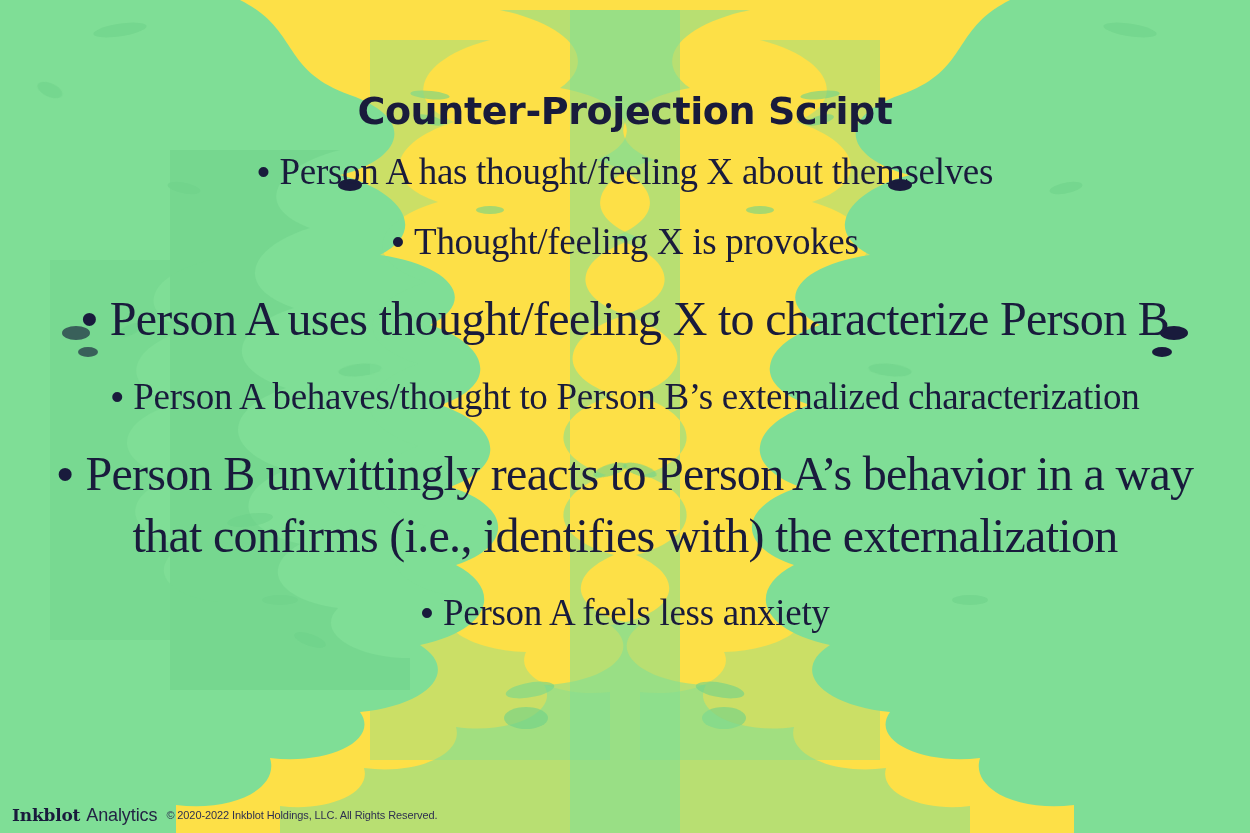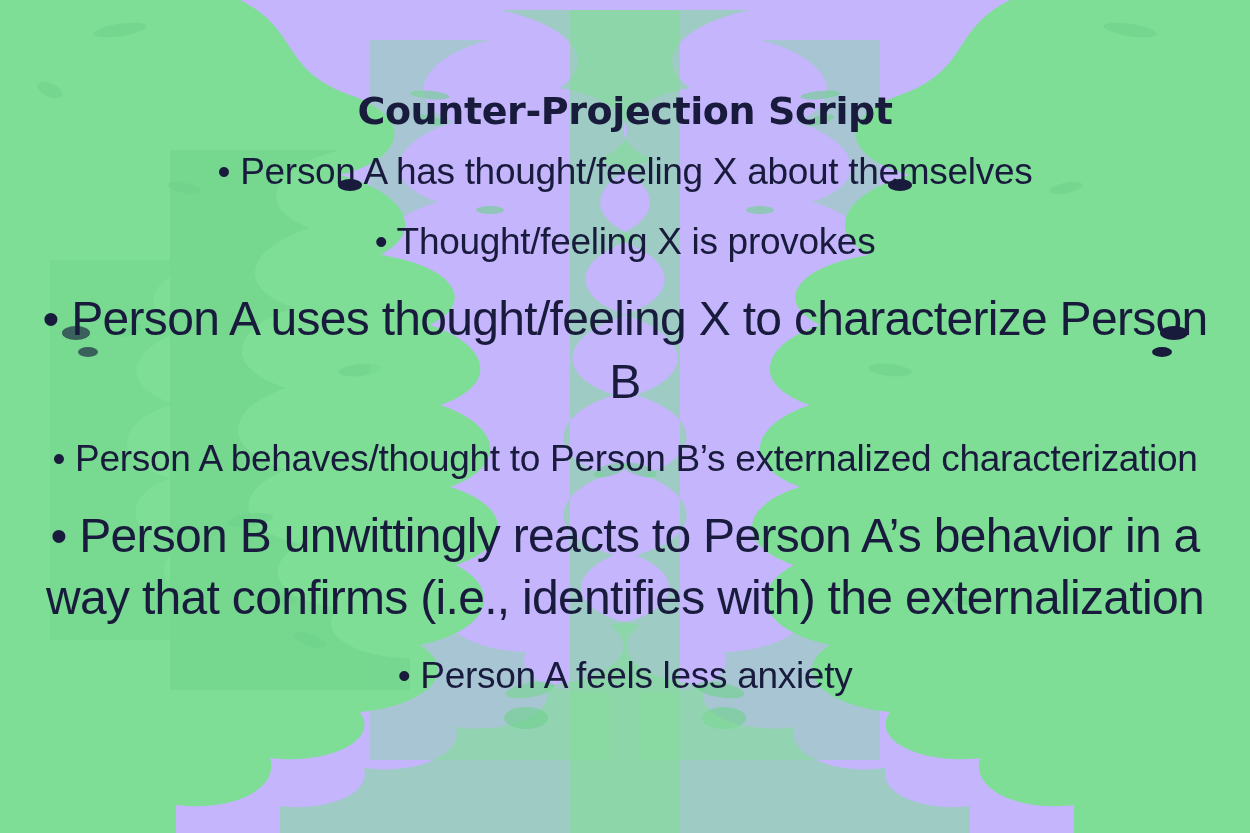--- a/index.html
+++ b/index.html
@@ -10,21 +10,21 @@
   }
   body {
     font-family: "Liberation Sans", sans-serif;
   }
 
   #slide {
     position: relative;
     width: 1250px;
     height: 833px;
     overflow: hidden;
-    background: #c4b5fd;
+    background: #fde047;
   }
 
   
   .blot-layer {
     position: absolute;
     inset: 0;
     pointer-events: none;
   }
   .blot-layer svg {
     display: block;
@@ -78,20 +78,21 @@
   }
   .bullet-item.wide {
     font-size: 48px;
     letter-spacing: -0.7px;
   }
   .bullet-dot {
     display: inline;
   }
   .bullet-text {
     display: inline;
+    font-family: Liberation Serif, serif;
   }
 
   
   #footer {
     position: absolute;
     left: 0;
     bottom: 0;
     z-index: 6;
     width: 100%;
     height: 36px;
@@ -258,14 +259,19 @@
       </li>
 
       <li class="bullet-item">
         <span class="bullet-dot">• </span>
         <span class="bullet-text">Person A feels less anxiety</span>
       </li>
 
     </ul>
   </div>
 
+  <div id="footer">
+    <span id="brand-ink">Inkblot</span>
+    <span id="brand-analytics">Analytics</span>
+    <span id="copyright">© 2020-2022 Inkblot Holdings, LLC. All Rights Reserved.</span>
+  </div>
 
 </div>
 
 </body></html>

